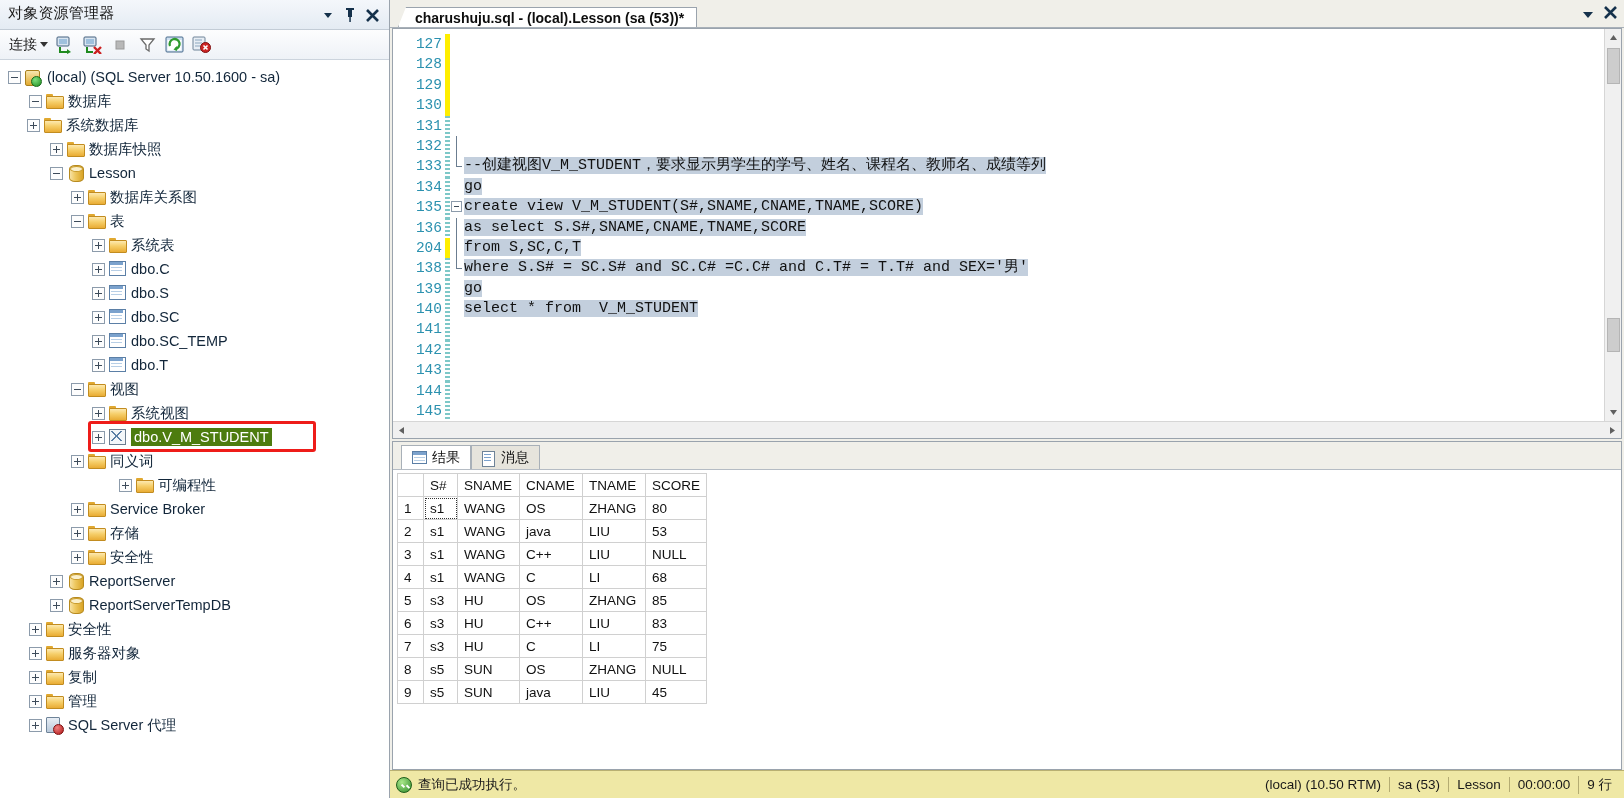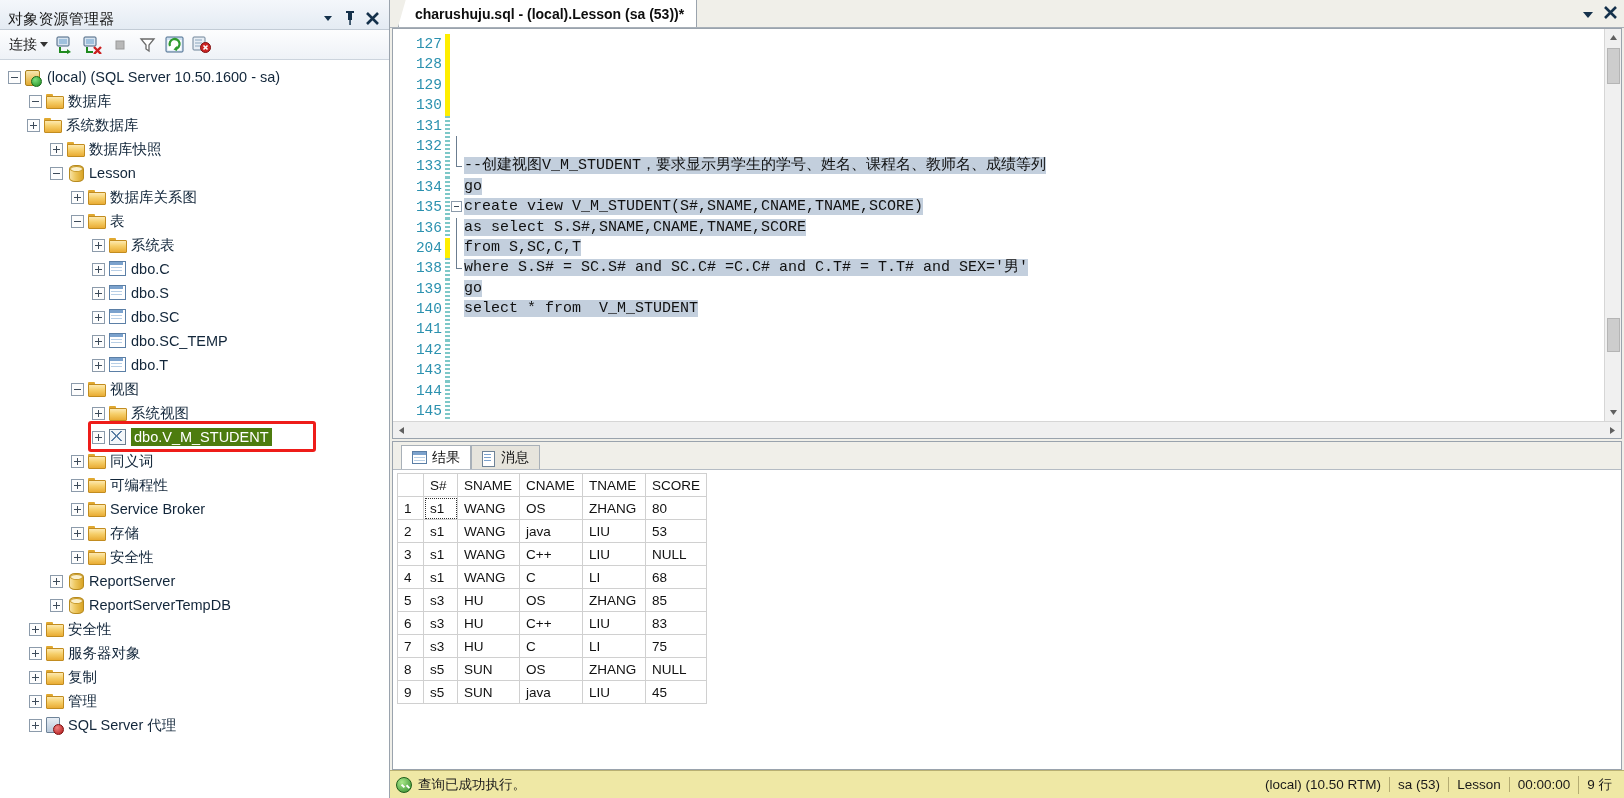--- a/index.html
+++ b/index.html
@@ -15,22 +15,22 @@
   
   .oe {
     width: 390px; height: 798px;
     background: #ffffff;
     display: flex; flex-direction: column;
     border-right: 1px solid #9aa3ad;
   }
   .oe-titlebar {
     height: 30px; flex: 0 0 30px;
     background: linear-gradient(to bottom, #f4f7fb 0%, #e4ebf3 100%);
-    display: flex; align-items: flex-end;
-    padding: 12px 6px 0 8px;
+    display: flex; align-items: flex-start;
+    padding: 4px 6px 0 8px;
     border-bottom: 1px solid #c3ccd6;
     font-family: Liberation Serif, serif;
   }
   .oe-title { font-size: 15px; color: #1a1a1a; font-weight: 400; flex: 1; letter-spacing: .2px; }
   .oe-btn { width: 22px; height: 22px; display:flex; align-items:center; justify-content:center; color:#15314b; }
   .oe-btn svg { display:block; }
 
   .oe-toolbar {
     height: 30px; flex: 0 0 30px;
     background: linear-gradient(to bottom, #fdfdfe 0%, #eef2f7 100%);
@@ -109,21 +109,21 @@
   .right { flex: 1 1 auto; height: 798px; display: flex; flex-direction: column; background: #f0efe9; position: relative; }
 
   .tabstrip {
     height: 28px; flex: 0 0 28px;
     background: #f0efe9;
     display: flex; align-items: flex-end; position: relative;
     padding-left: 8px;
     border-bottom: 1px solid #a8b0b8;
   }
   .tab {
-    height: 28px; display: flex; align-items: center;
+    height: 20px; display: flex; align-items: center;
     padding: 0 12px 0 16px;
     background: #ffffff;
     border: 1px solid #9aa3ad; border-bottom: none;
     font-size: 14px; color: #0d0d0d; font-weight: bold;
     border-radius: 0;
     position: relative;
     clip-path: polygon(8px 0, 100% 0, 100% 100%, 0 100%);
   }
   .tabstrip-right { position:absolute; right: 6px; bottom: 3px; display:flex; align-items:center; gap:10px; }
   .ts-caret { width:0;height:0;border-left:5px solid transparent;border-right:5px solid transparent;border-top:6px solid #15314b; }
@@ -392,21 +392,21 @@
         <div class="node sel-node" style="padding-left: 92px;">
           <span class="exp plus"></span>
           <span class="nicon"><span class="ic-view"></span></span>
           <span class="nlabel">dbo.V_M_STUDENT</span>
         </div>
         <div class="node" style="padding-left: 71px;">
           <span class="exp plus"></span>
           <span class="nicon"><span class="ic-folder"></span></span>
           <span class="nlabel">同义词</span>
         </div>
-        <div class="node" style="padding-left: 71px;">
+        <div class="node" style="padding-left: 71px; margin-left: 48px;">
           <span class="exp plus"></span>
           <span class="nicon"><span class="ic-folder"></span></span>
           <span class="nlabel">可编程性</span>
         </div>
         <div class="node" style="padding-left: 71px;">
           <span class="exp plus"></span>
           <span class="nicon"><span class="ic-folder"></span></span>
           <span class="nlabel">Service Broker</span>
         </div>
         <div class="node" style="padding-left: 71px;">

